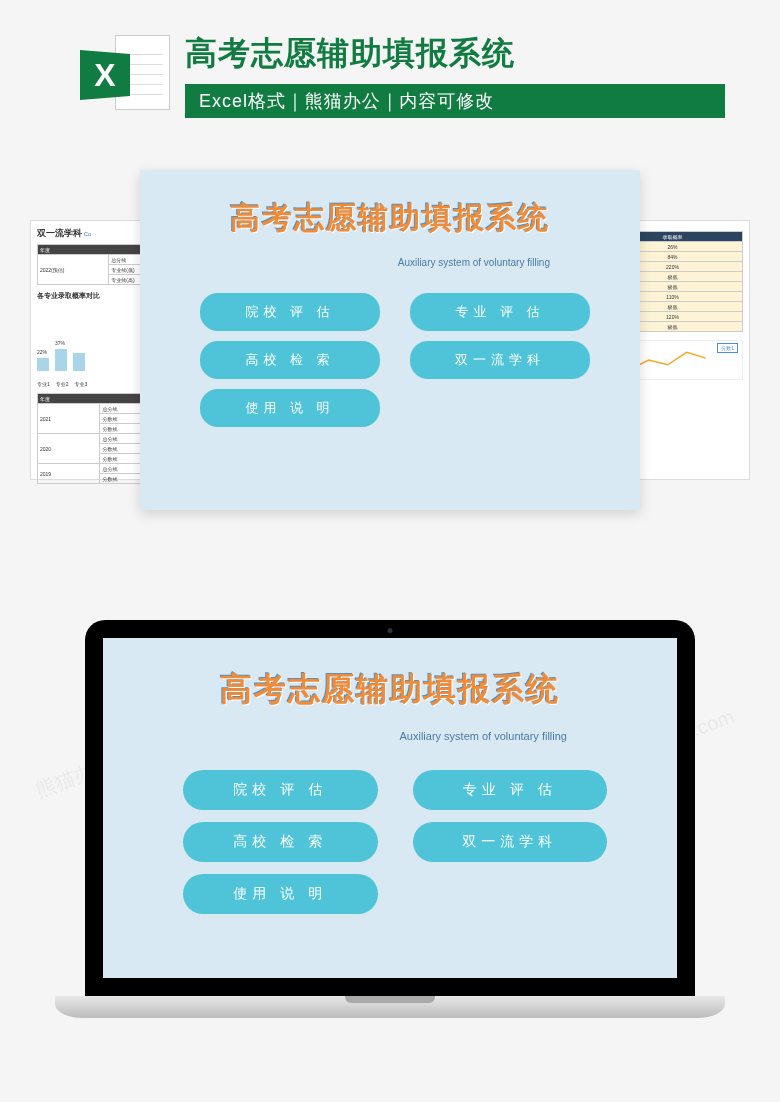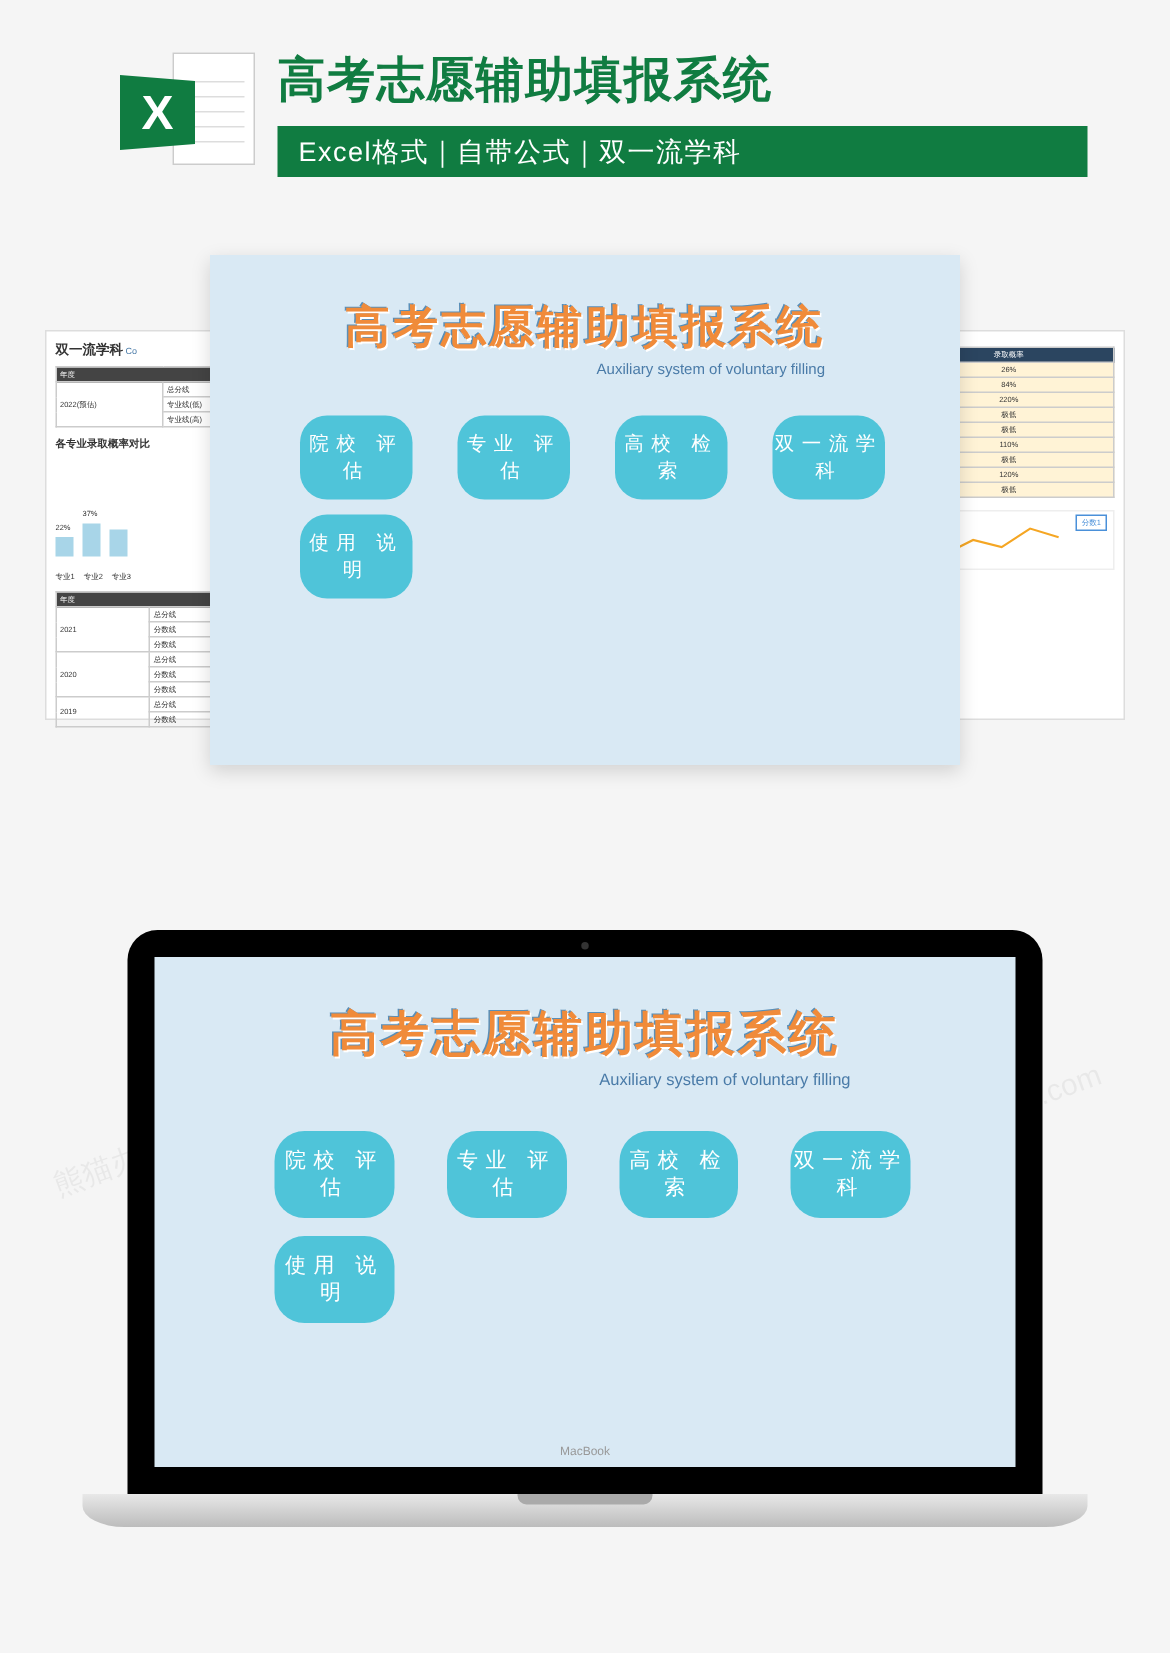--- a/index.html
+++ b/index.html
@@ -124,26 +124,26 @@
   font-weight: bold;
   color: #f08b3a;
   text-shadow: 1px 1px 0 #fff, -1px -1px 0 #5a8fb8;
   letter-spacing: 2px;
 }
 .card-sub {
   text-align: right;
   font-size: 10px;
   color: #4a7ba8;
   margin-right: 90px;
-  margin-top: 2px;
+  margin-top: 18px;
 }
 .btn-grid {
   margin: 25px 50px 0 60px;
   display: grid;
-  grid-template-columns: 1fr 1fr 1fr 1fr;
+  grid-template-columns: 1fr 1fr;
   gap: 10px 30px;
 }
 .pill-btn {
   background: #4fc4d9;
   color: #fff;
   border-radius: 18px;
   padding: 10px 0;
   text-align: center;
   font-size: 13px;
   letter-spacing: 5px;
@@ -226,21 +226,21 @@
 <div class="watermark" style="left:520px; top:740px;">熊猫办公 TUKUPPT.com</div>
 <div class="watermark" style="left:260px; top:940px;">熊猫办公 TUKUPPT.com</div>
 
 <div class="header">
   <div class="excel-icon">
     <div class="sheet"></div>
     <div class="x-box">X</div>
   </div>
   <div class="header-text">
     <div class="main-title">高考志愿辅助填报系统</div>
-    <div class="subtitle-bar">Excel格式｜自带公式｜双一流学科</div>
+    <div class="subtitle-bar">Excel格式｜熊猫办公｜内容可修改</div>
   </div>
 </div>
 
 <div class="preview-area">
 
   <div class="bg-sheet bg-left">
     <span class="title-small">双一流学科</span>
     <span style="color:#4a7ba8;">Co</span>
     <table class="mini-table">
       <tbody>
@@ -373,17 +373,16 @@
         <div class="card-title">高考志愿辅助填报系统</div>
         <div class="card-sub">Auxiliary system of voluntary filling</div>
         <div class="btn-grid">
           <div class="pill-btn">院校 评 估</div>
           <div class="pill-btn">专业 评 估</div>
           <div class="pill-btn">高校 检 索</div>
           <div class="pill-btn">双一流学科</div>
           <div class="pill-btn">使用 说 明</div>
         </div>
       </div>
-      <div class="macbook-label">MacBook</div>
     </div>
     <div class="laptop-base"></div>
   </div>
 </div>
 
 </body></html>

